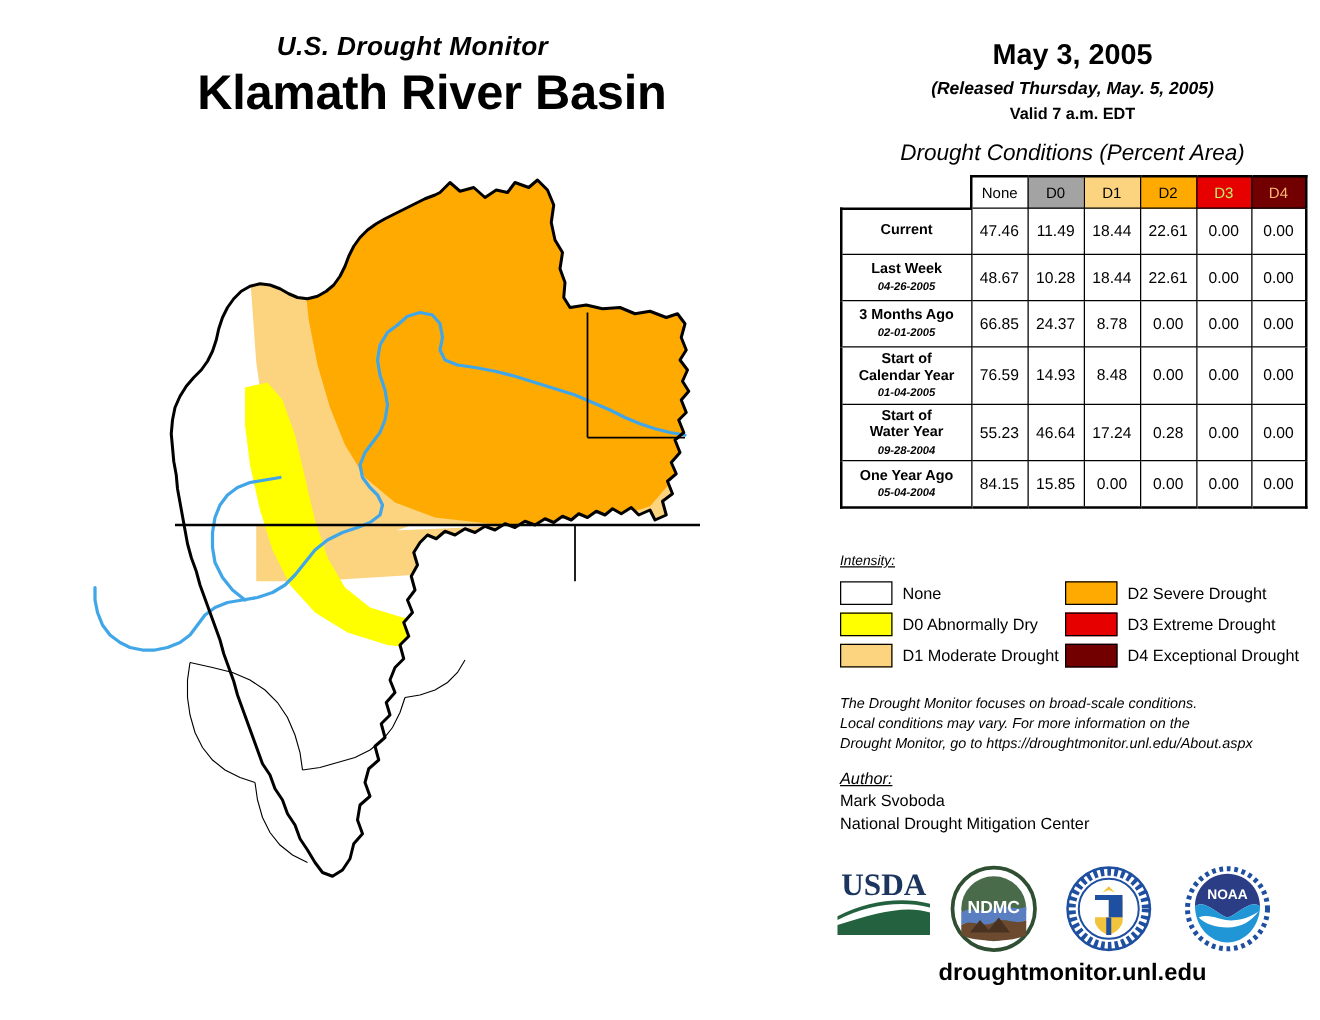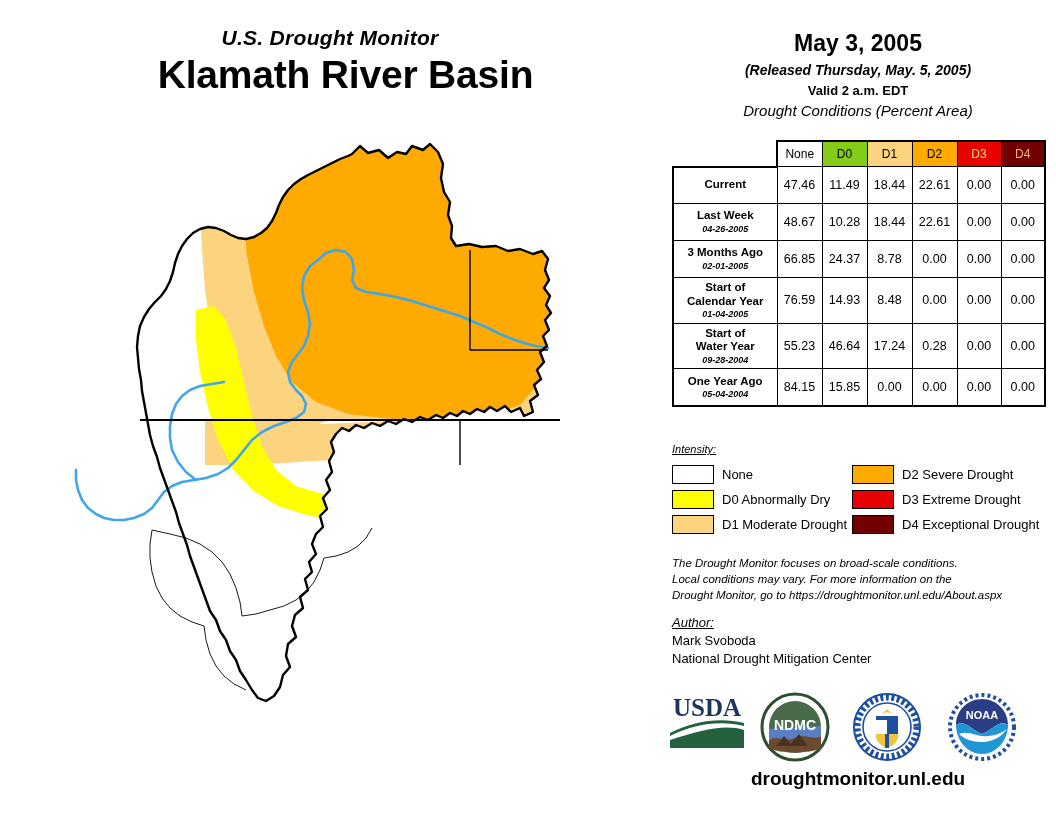--- a/index.html
+++ b/index.html
@@ -17,31 +17,31 @@
   #map-canvas svg{display:block;width:660px;height:696px;}
 
   
   #info-panel{position:absolute;left:660px;top:0;width:396px;height:816px;}
 
   #date-block{text-align:center;padding-top:30px;}
   #date-main{font-size:23px;font-weight:bold;}
   #date-released{font-size:14px;font-weight:bold;font-style:italic;margin-top:5px;}
   #date-valid{font-size:13px;font-weight:bold;margin-top:5px;}
 
-  #table-caption{text-align:center;font-size:15px;font-style:italic;margin-top:4px;}
+  #table-caption{text-align:center;font-size:18px;font-style:italic;margin-top:14px;}
 
   
   #cond-table-wrap{position:absolute;left:12px;top:140px;width:372px;}
   table{border-collapse:collapse;width:372px;table-layout:fixed;}
   table td,table th{border:1px solid #000;padding:0;text-align:center;
                     font-size:11.5px;font-family:"Liberation Sans",sans-serif;}
   .hdr-blank{border:none !important;width:104px;}
   thead th{height:24px;font-size:12px;font-weight:normal;}
   .c-none{background:#ffffff;color:#000;}
-  .c-d0{background:#84cc16;color:#000;}
+  .c-d0{background:#a3a3a3;color:#000;}
   .c-d1{background:#fcd37f;color:#000;}
   .c-d2{background:#ffaa00;color:#000;}
   .c-d3{background:#e60000;color:#bef264;}
   .c-d4{background:#730000;color:#fdba74;}
   .rowlabel{font-weight:bold;font-size:11.5px;line-height:1.18;padding:3px 2px;}
   .rowlabel .sub{display:block;font-weight:bold;font-style:italic;font-size:9px;margin-top:1px;}
   .val{font-size:12.5px;}
   tbody tr{height:37px;}
   tbody tr.tall{height:45px;}
   .lt{border-left:2px solid #000 !important;}
@@ -200,21 +200,21 @@
                L340,39 L348,36 Z"></path>
     </svg>
   </div>
 </div>
 
 <div id="info-panel">
 
   <div id="date-block">
     <div id="date-main">May 3, 2005</div>
     <div id="date-released">(Released Thursday, May. 5, 2005)</div>
-    <div id="date-valid">Valid 2 a.m. EDT</div>
+    <div id="date-valid">Valid 7 a.m. EDT</div>
   </div>
 
   <div id="table-caption">Drought Conditions (Percent Area)</div>
 
   <div id="cond-table-wrap">
     <table>
       <colgroup>
         <col style="width:104px">
           <col style="width:45px">
           <col style="width:45px">

